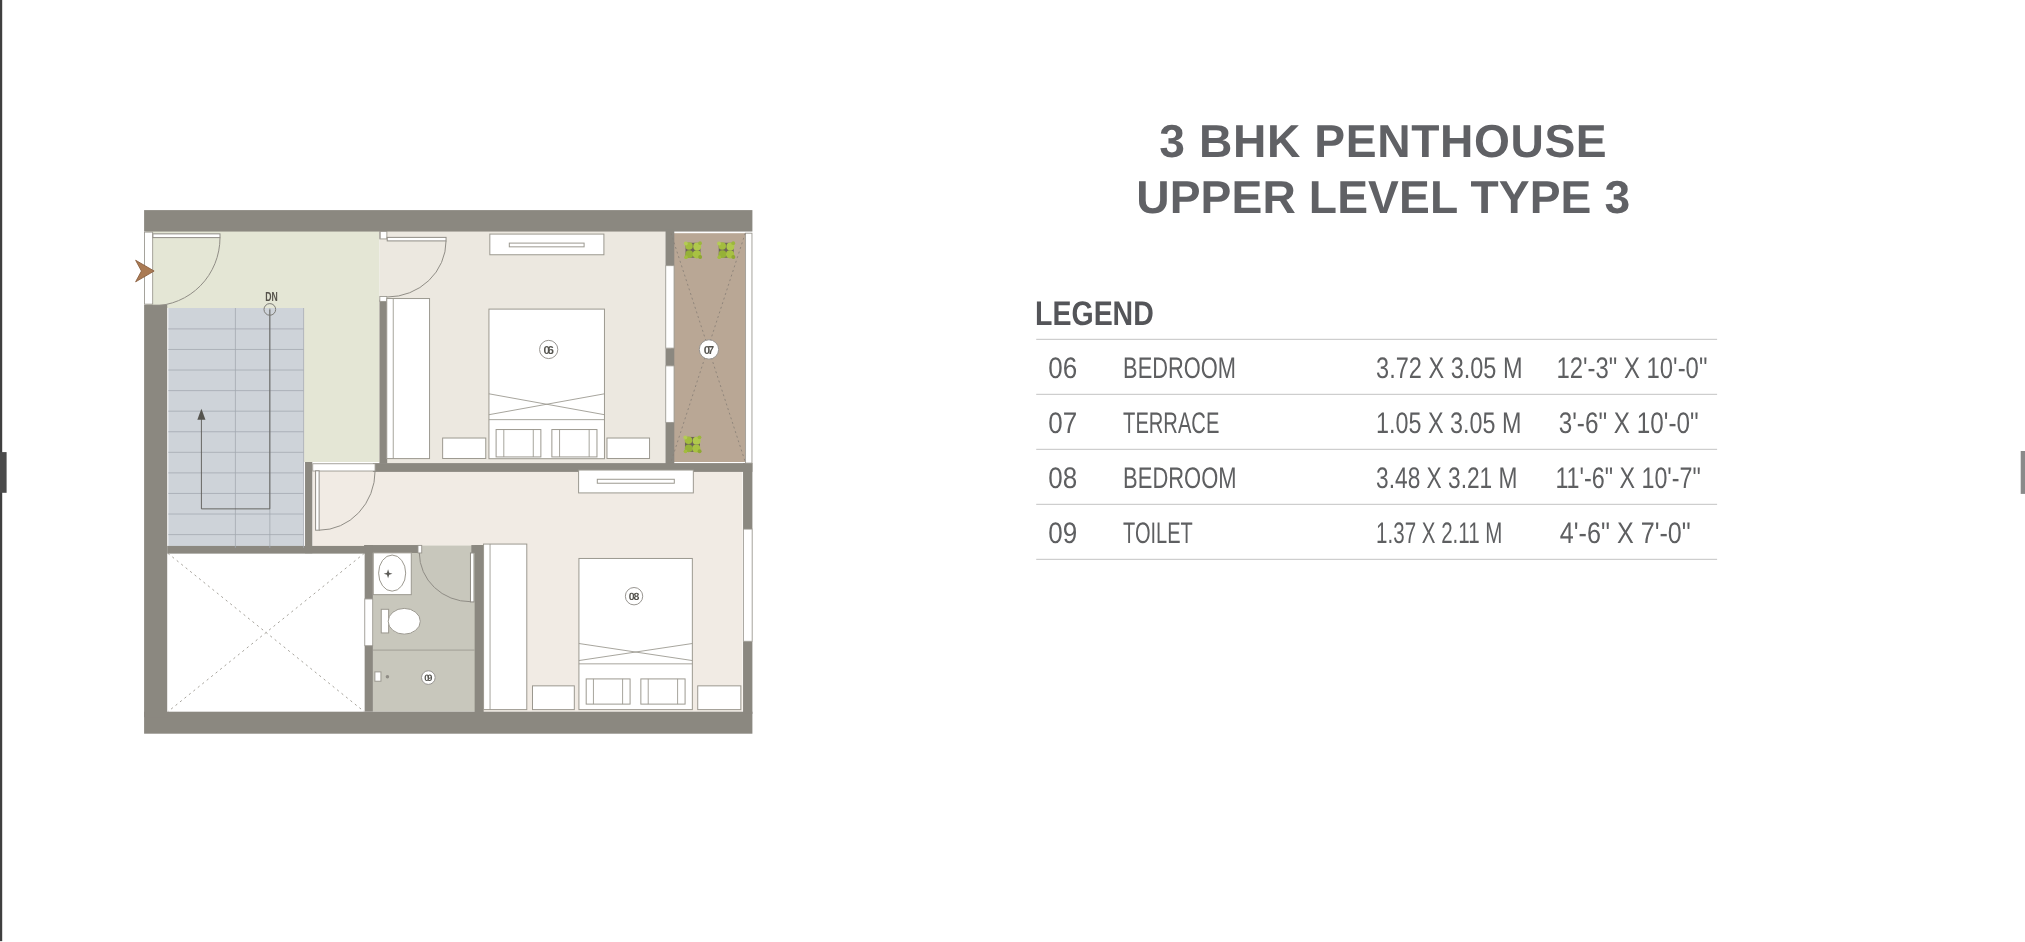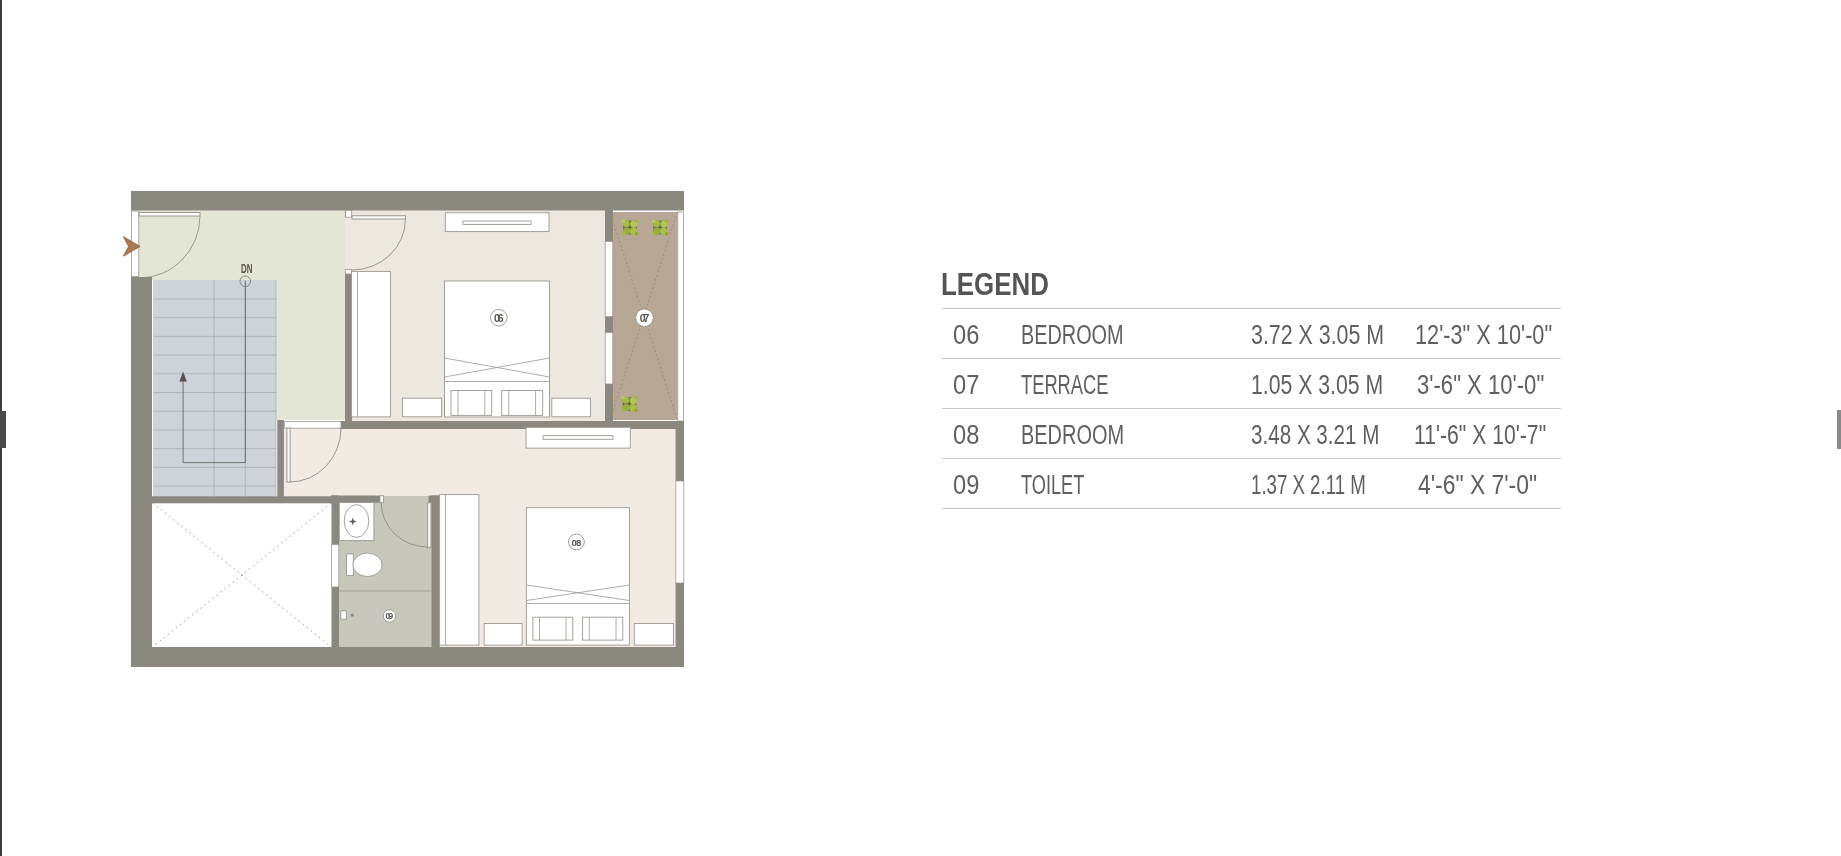--- a/index.html
+++ b/index.html
@@ -12,21 +12,22 @@
 </style>
 </head>
 <body>
 <div id="page">
 
   <div class="abs" style="left:0;top:0;width:2px;height:856px;background:#3f3f3f;"></div>
   <div class="abs" style="left:0;top:411px;width:6px;height:37px;background:#4a4a4a;"></div>
   <div class="abs" style="left:1837px;top:410px;width:4px;height:39px;background:#8a8a8a;"></div>
 
   <div class="abs" style="left:337px;top:103px;width:1841px;text-align:center;color:#606165;font-weight:bold;font-size:42px;line-height:51px;">
-    <br>
+    <span style="letter-spacing:0.55px;">3 BHK PENTHOUSE</span><br>
+    <span style="letter-spacing:0.1px;">UPPER LEVEL TYPE 3</span>
   </div>
 
   <div class="abs" id="legend">LEGEND</div>
 
   <div class="abs tline" style="top:308px;"></div>
   <div class="abs tline" style="top:358px;"></div>
   <div class="abs tline" style="top:408px;"></div>
   <div class="abs tline" style="top:458px;"></div>
   <div class="abs tline" style="top:508px;"></div>
 

